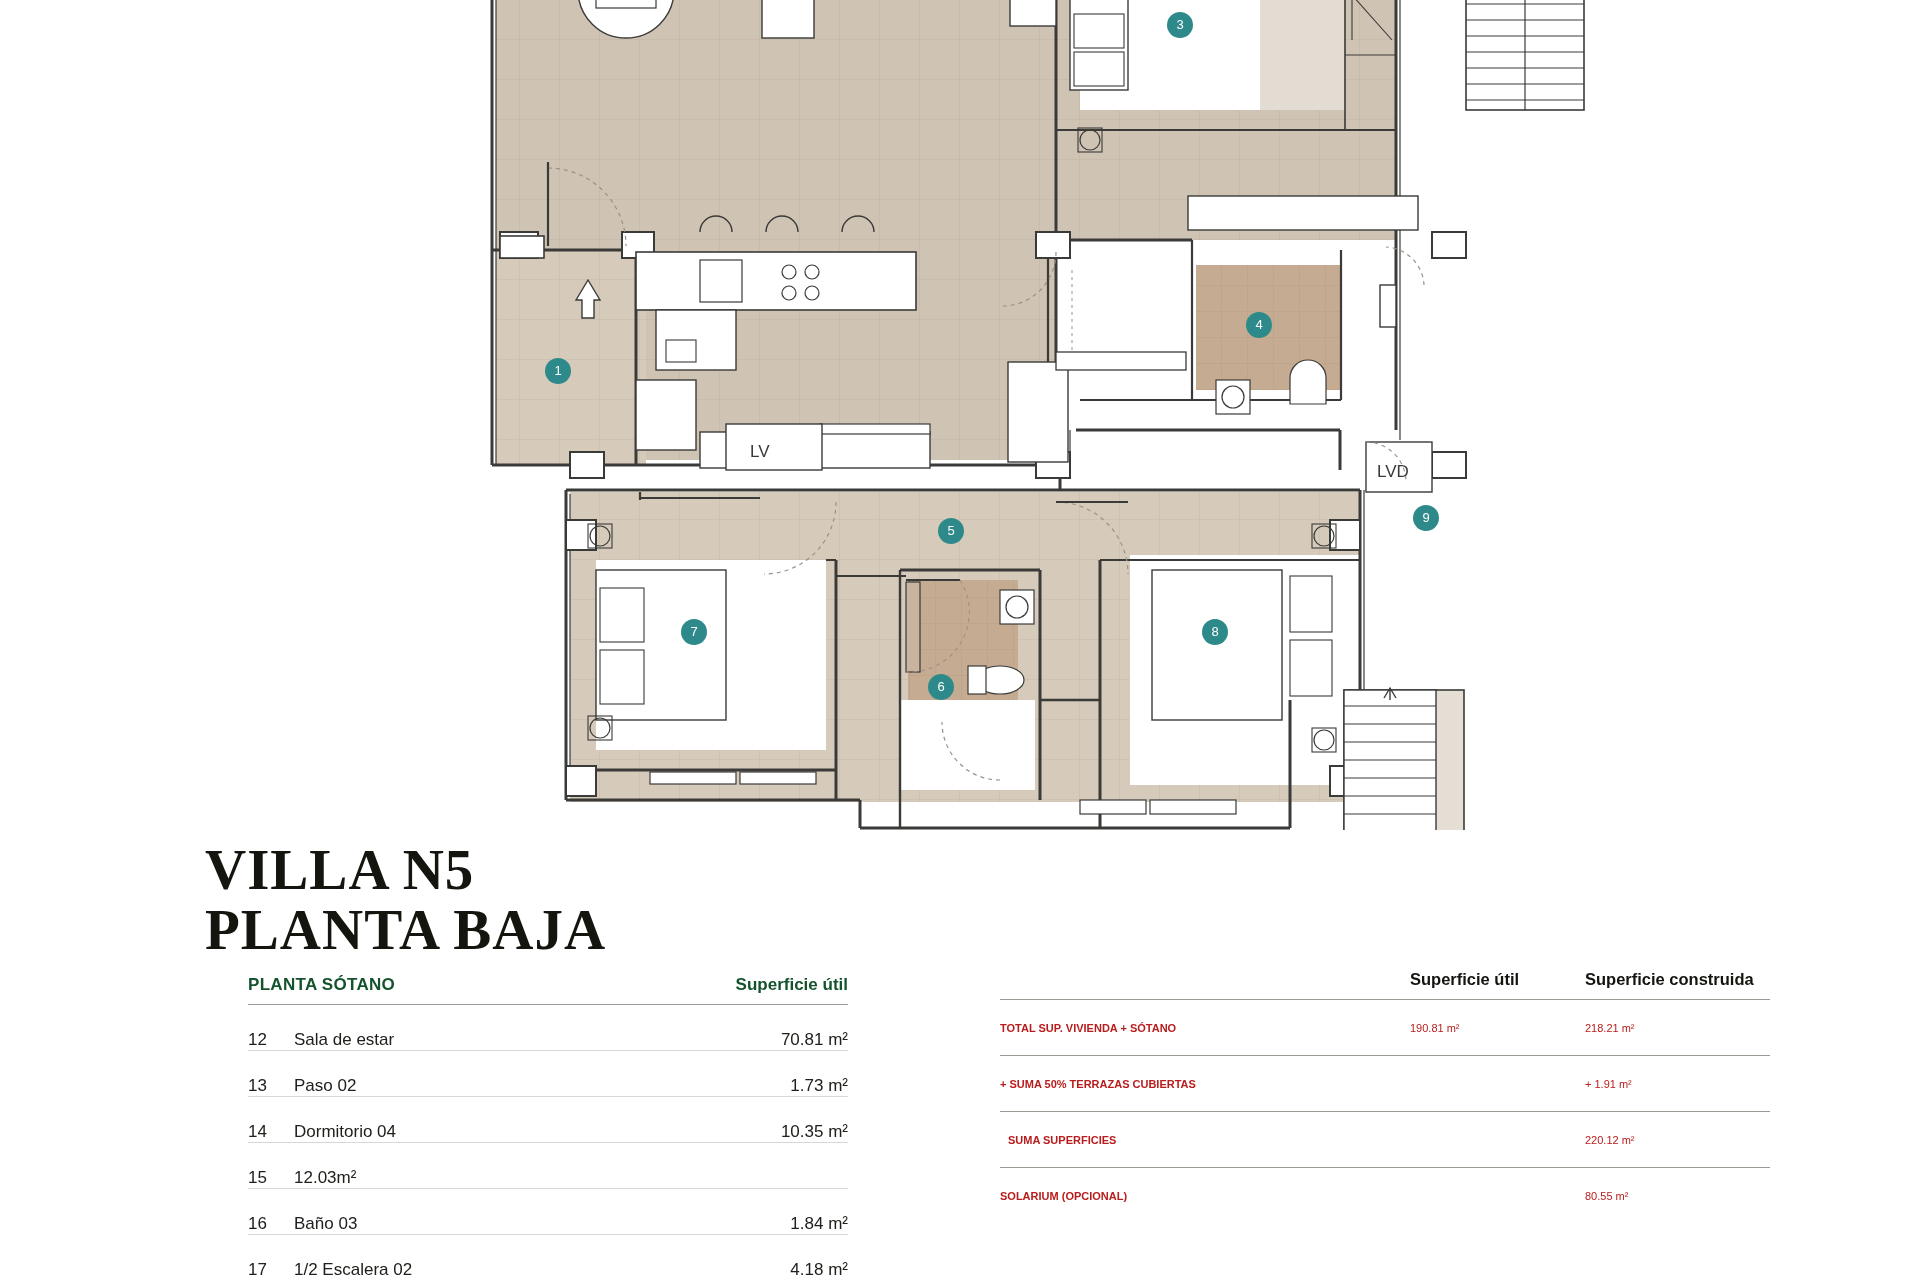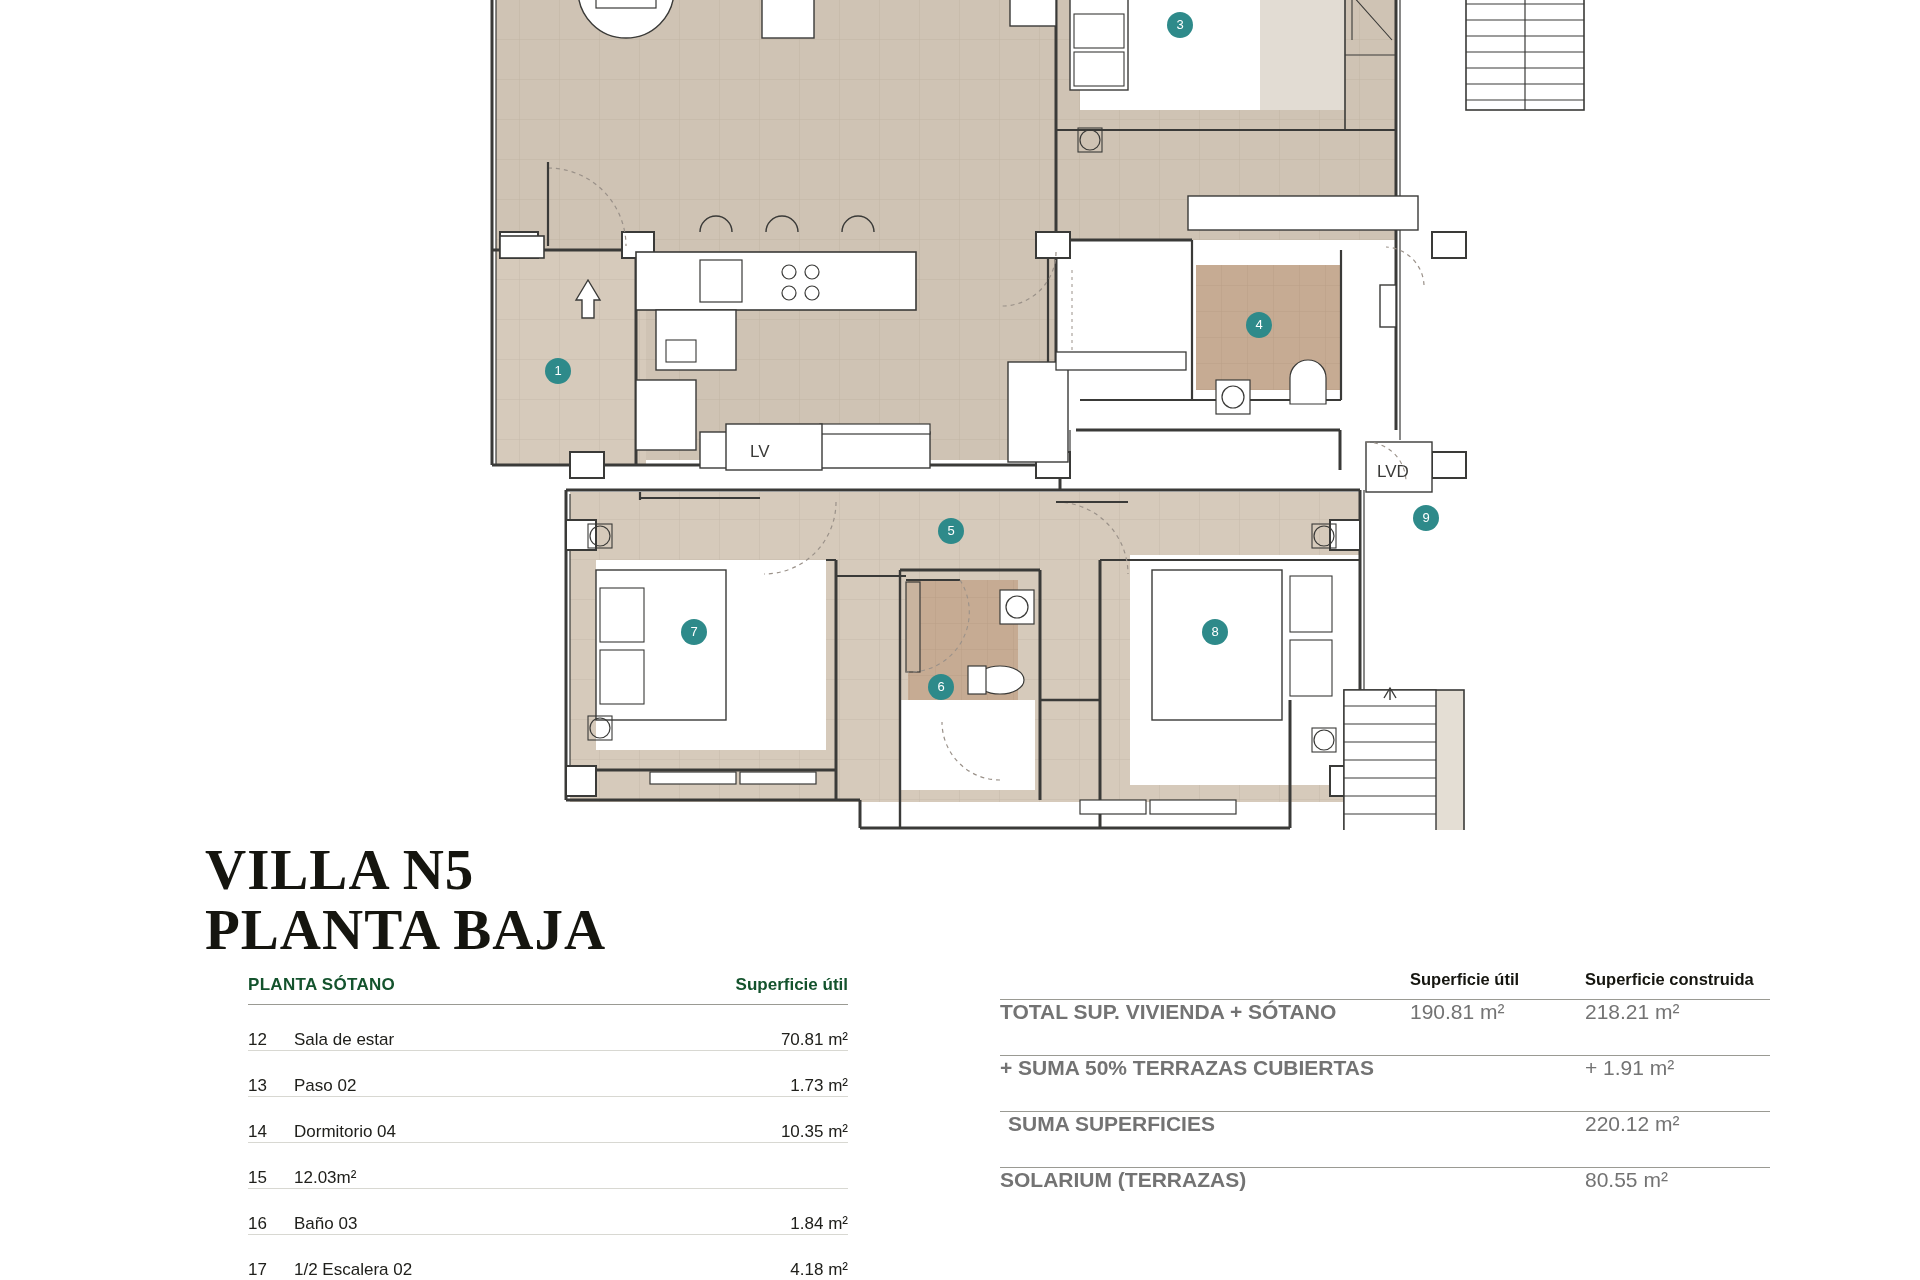--- a/index.html
+++ b/index.html
@@ -83,25 +83,25 @@
   }
   #right-table .hdr {
     display:flex;
     font-size:16.5px; font-weight:700; color:#15150f;
     padding-bottom:10px;
   }
   #right-table .hdr .sp { flex:1; }
   #right-table .hdr .c1 { width:175px; text-align:left; }
   #right-table .hdr .c2 { width:185px; text-align:left; }
   #right-table .rrow {
-    display:flex; 
+    display:flex; align-items:center;
     height:56px;
-    font-size:21px;
+    font-size:11px;
     font-weight:700;
-    color:#737373;
+    color:#b91c1c;
     border-top:1.4px solid #9a9a93;
   }
   #right-table .rrow .label { flex:1; }
   #right-table .rrow .c1 { width:175px; text-align:left; font-weight:400; }
   #right-table .rrow .c2 { width:185px; text-align:left; font-weight:400; }
   #right-table .rrow.indent .label { padding-left:8px; }
   #right-table .last { border-bottom:0; }
 </style>
 </head>
 <body>
@@ -434,17 +434,17 @@
     <span class="label">+ SUMA 50% TERRAZAS CUBIERTAS</span>
     <span class="c1"></span>
     <span class="c2">+ 1.91 m²</span>
   </div>
   <div class="rrow indent">
     <span class="label">SUMA SUPERFICIES</span>
     <span class="c1"></span>
     <span class="c2">220.12 m²</span>
   </div>
   <div class="rrow last">
-    <span class="label">SOLARIUM (TERRAZAS)</span>
+    <span class="label">SOLARIUM (OPCIONAL)</span>
     <span class="c1"></span>
     <span class="c2">80.55 m²</span>
   </div>
 </div>
 
 </body></html>

